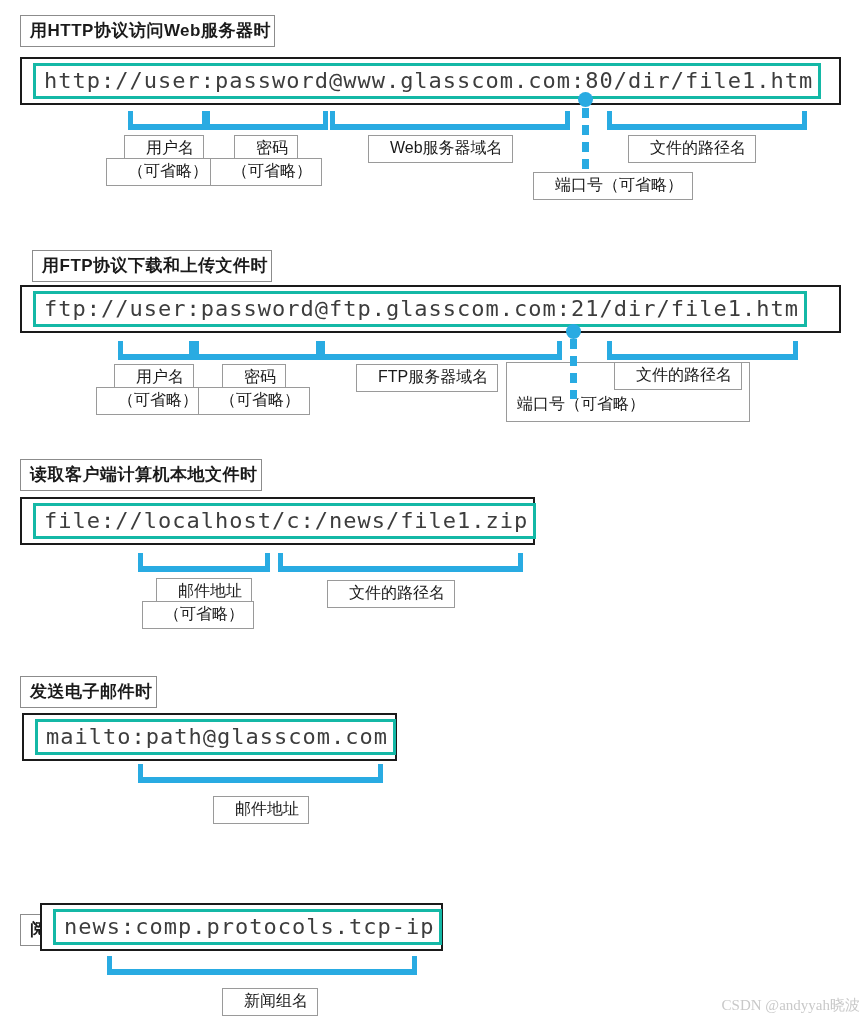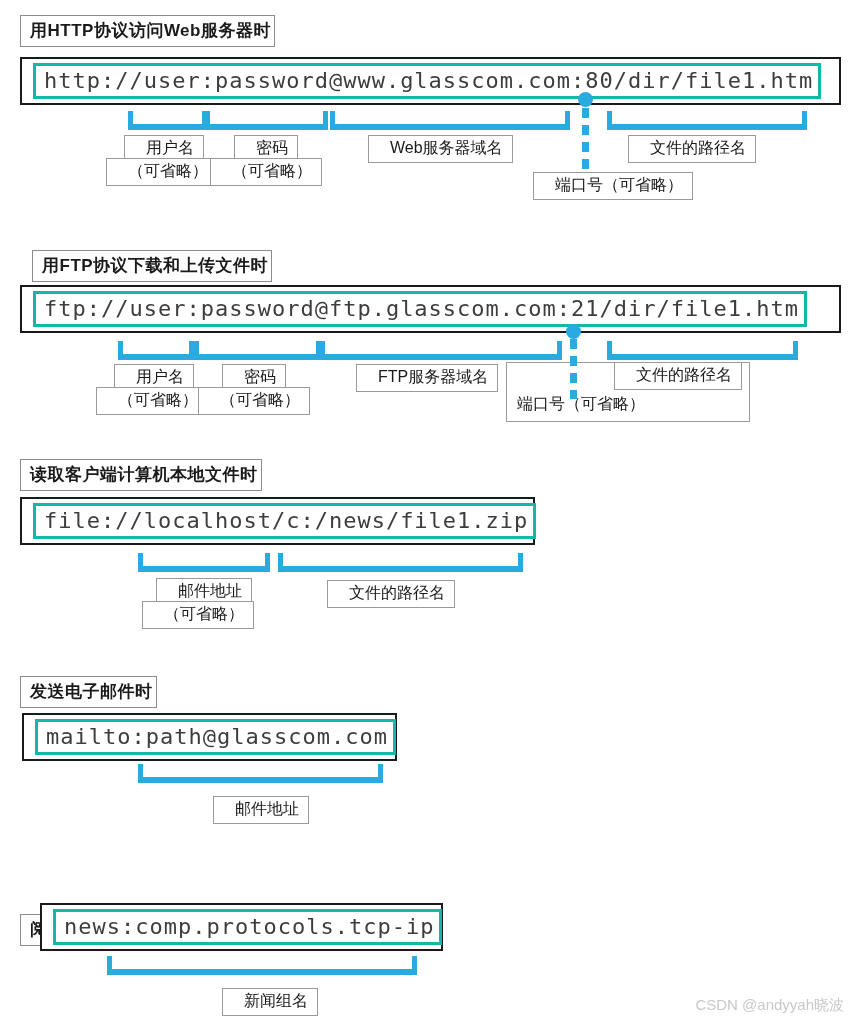--- a/index.html
+++ b/index.html
@@ -71,23 +71,24 @@
     box-sizing:border-box;
   }
   .big-port{
     width:244px;height:60px;
     display:flex;
     align-items:flex-end;
     padding:4px 8px 6px 10px;
   }
   .watermark{
     position:absolute;
-    top:996px;right:23px;
+    top:996px;right:7px;
     font-size:15px;
     color:#c9c9c9;
+    font-family:Liberation Serif, serif;
   }
 </style>
 </head>
 <body>
 
 <div class="page">
 
   <div>
     <div class="title-box" style="left:20px;top:15px">用HTTP协议访问Web服务器时</div>
     <div class="url-box" style="left:20px;top:57px;width:806px">

